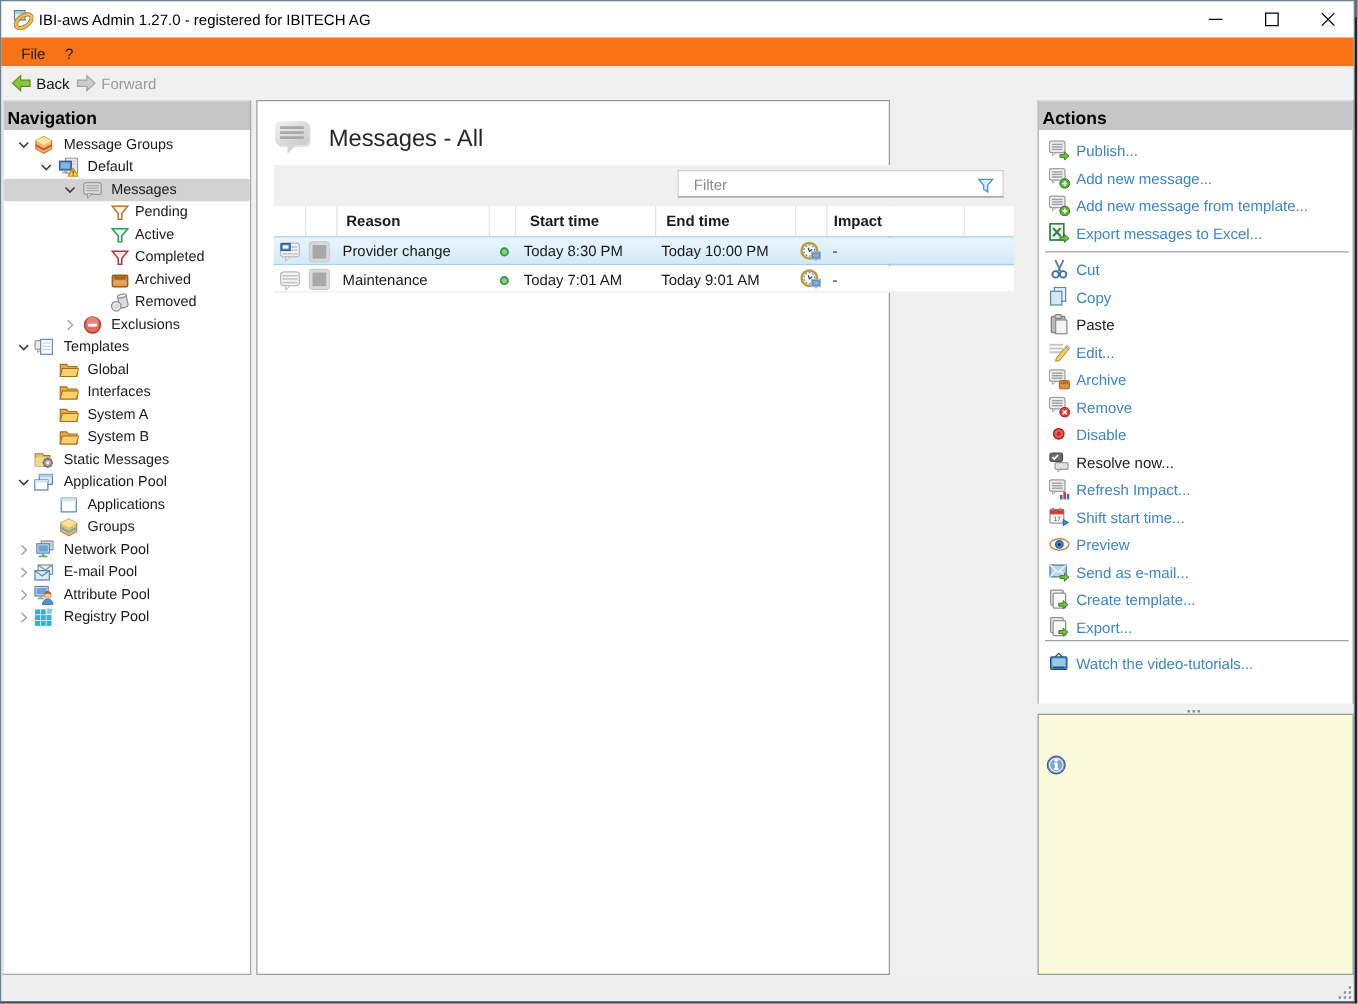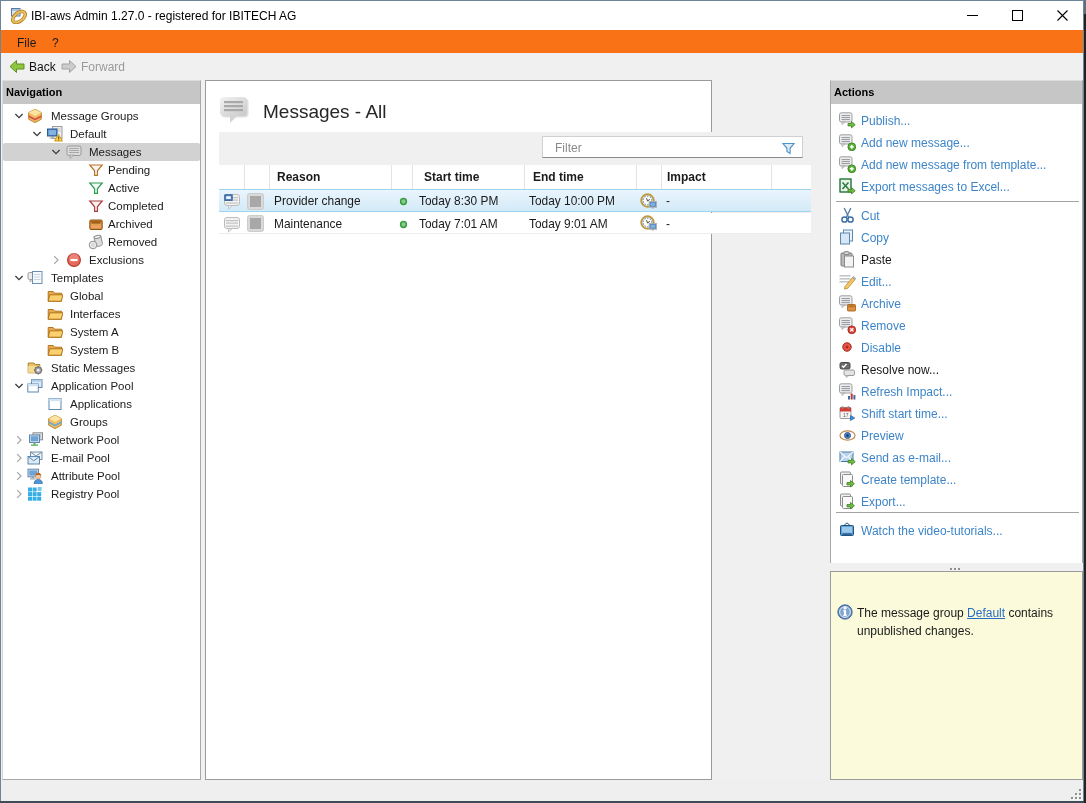--- a/index.html
+++ b/index.html
@@ -11,21 +11,21 @@
 #bottomstrip { left:0; top:801px; width:1084px; height:2px; background:#3e4c58; }
 #winborder { left:0; top:0; width:1084px; height:801px; border:1px solid #6d8697; border-bottom:none; pointer-events:none; z-index:50; }
 
 #titlebar { left:1px; top:1px; width:1082px; height:29px; background:#fff; }
 #titletext { left:30px; top:8px; font-size:12px; color:#000; }
 .caption { top:0; height:29px; width:45px; text-align:center; color:#111; }
 
 #menubar { left:1px; top:30px; width:1082px; height:23px; background:#f97316; }
 #toolbar { left:1px; top:53px; width:1082px; height:27px; background:#f0f0f0; }
 
-.panelheader { height:23px; background:#c6c6c6; font-weight:bold; color:#000; padding:5px 0 0 3px; font-size:11px; }
+.panelheader { height:23px; background:#c6c6c6; font-weight:bold; color:#000; padding:5px 0 0 3px; font-size:14px; }
 #navpanel { left:2px; top:80px; width:199px; height:700px; background:#fff; border:1px solid #a8a8a8; border-top-color:#dcdcdc; border-left-color:#d8d8d8; }
 #centerpanel { left:205px; top:80px; width:507px; height:700px; background:#fff; border:1px solid #9b9b9b; }
 #actionspanel { left:830px; top:80px; width:253px; height:483px; background:#fff; border:1px solid #a8a8a8; border-top-color:#dcdcdc; border-bottom:none; }
 #infopanel { left:830px; top:571px; width:253px; height:209px; background:#fbfbdc; border:1px solid #9b9b9b; }
 #splitdots { left:830px; top:563px; width:253px; height:8px; background:#f0f0f0; }
 
 #statusbar { left:0; top:780px; width:1084px; height:21px; background:#efefef; }
 
 .trow { position:absolute; left:0; width:197px; height:18px; }
 .trow .lbl { position:absolute; top:2.5px; font-size:11.5px; color:#1a1a1a; white-space:nowrap; }
@@ -625,19 +625,18 @@
   </div>
 <div class="abs" id="infopanel">
   <svg class="abs" style="left:6px;top:32px" width="16" height="16" viewBox="0 0 16 16">
     <circle cx="8" cy="8" r="7.2" fill="#5c88c0" stroke="#2d5490" stroke-width="0.8"></circle>
     <circle cx="8" cy="8" r="5.4" fill="#7fa5cf" stroke="#e8eef5" stroke-width="1"></circle>
     <rect x="6.9" y="6.3" width="2.2" height="5.2" fill="#fff"></rect>
     <rect x="6.1" y="10.6" width="3.8" height="1.2" fill="#fff"></rect>
     <rect x="6.1" y="6.3" width="2.9" height="1.1" fill="#fff"></rect>
     <circle cx="8" cy="4.2" r="1.4" fill="#fff"></circle>
   </svg>
-  <div class="abs" style="left:26px;top:32px;width:215px;line-height:18px;color:#1a1a1a;">The message group <span style="color:#2a6cc4;text-decoration:underline;">Default</span> contains unpublished changes.</div>
 </div>
 <div class="abs" id="rightstrip">
     <div style="position:absolute;left:0;top:0;width:2px;height:14px;background:#5d6e7c;"></div>
   </div>
 <div class="abs" id="bottomstrip"></div>
 <div class="abs" id="winborder"></div>
 
 </body></html>

